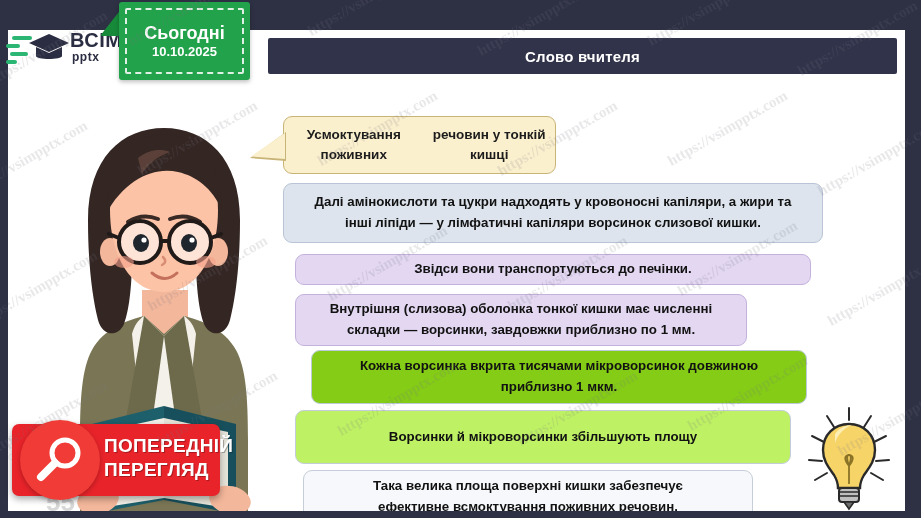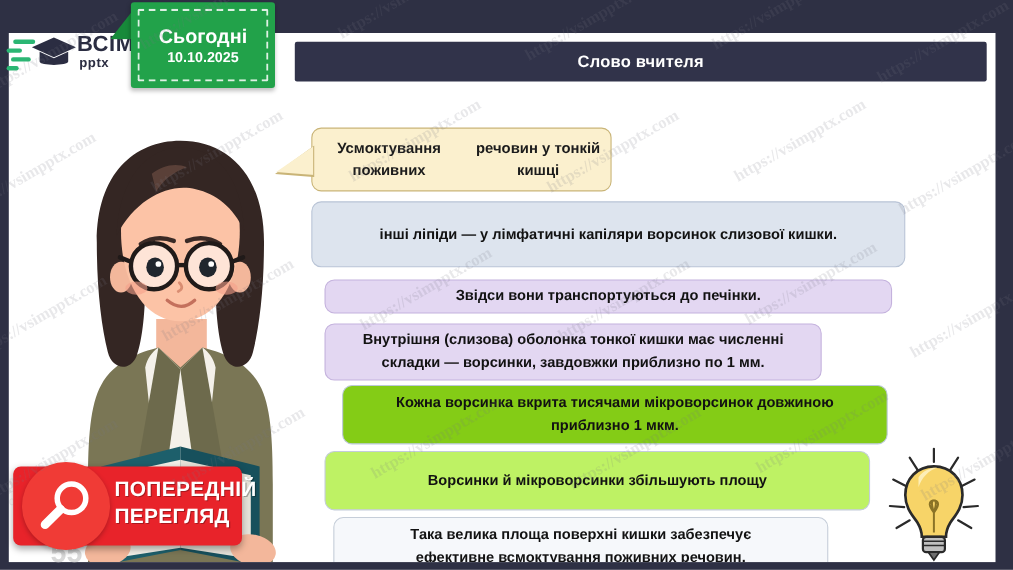--- a/index.html
+++ b/index.html
@@ -224,20 +224,21 @@
     </svg>
 
     <div class="callout">
       <div class="tail-edge"></div>
       <div class="tail"></div>
       <span>Усмоктування поживних</span>
       <span>речовин у тонкій кишці</span>
     </div>
 
     <div class="box b-blue" style="left:275px;top:153px;width:540px;height:60px;">
+      <span>Далі амінокислоти та цукри надходять у кровоносні капіляри, а жири та</span>
       <span>інші ліпіди — у лімфатичні капіляри ворсинок слизової кишки.</span>
     </div>
 
     <div class="box b-lilac" style="left:287px;top:224px;width:516px;height:31px;">
       <span>Звідси вони транспортуються до печінки.</span>
     </div>
 
     <div class="box b-lilac" style="left:287px;top:264px;width:452px;height:52px;align-items:center;">
       <span>Внутрішня (слизова) оболонка тонкої кишки має численні</span>
       <span>складки — ворсинки, завдовжки приблизно по 1 мм.</span>

